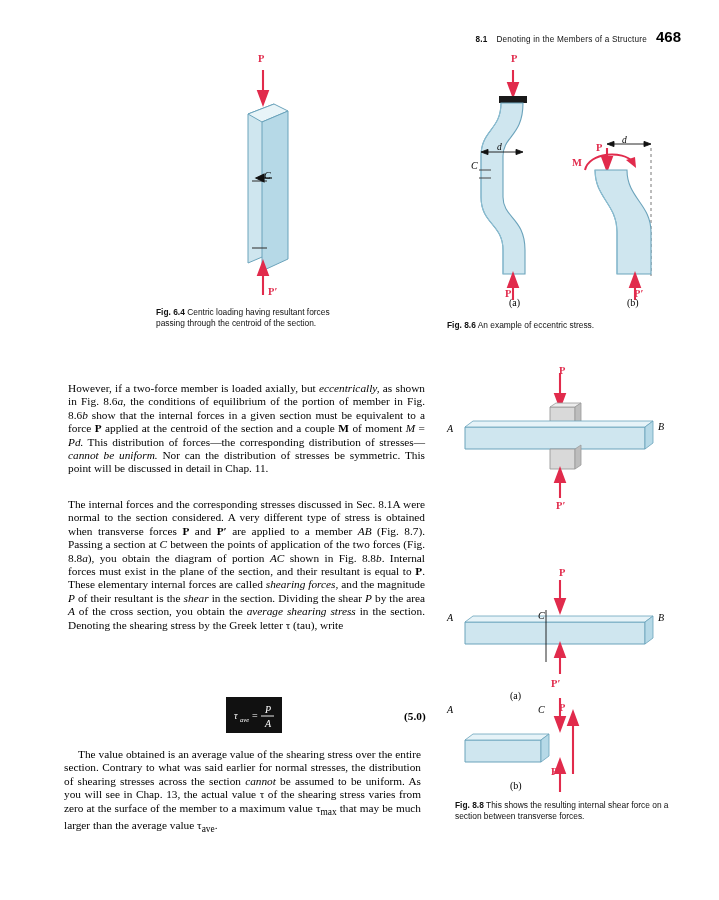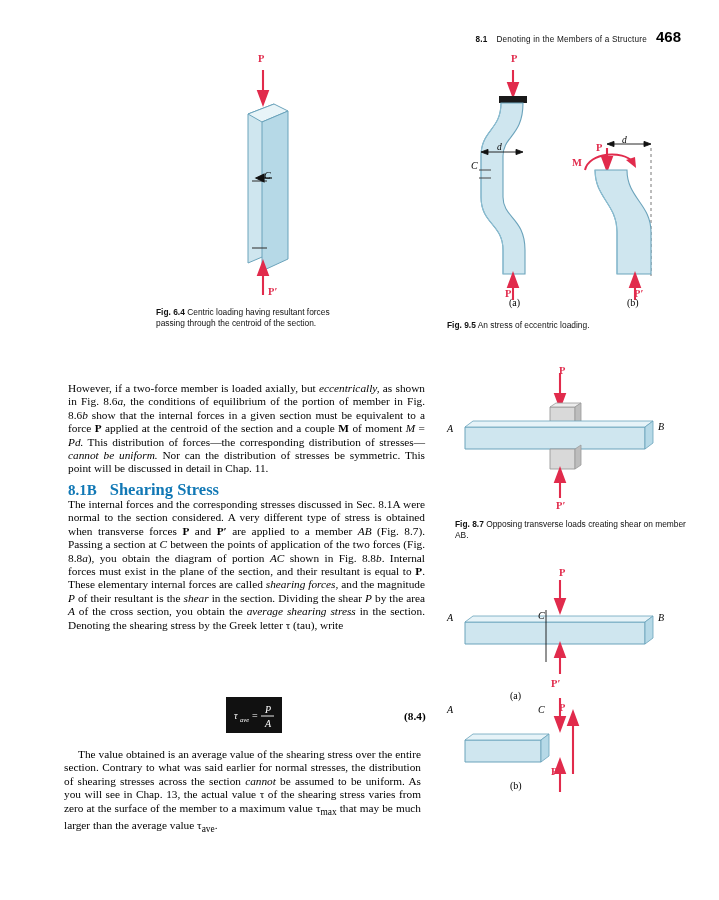--- a/index.html
+++ b/index.html
@@ -234,49 +234,45 @@
   <div class="lbl-b" style="left:596px; top:142px;">P</div>
   <div class="lbl-b" style="left:572px; top:157px;">M</div>
   <div class="lbl-b" style="left:634px; top:288px;">P′</div>
   <div class="lbl" style="left:471px; top:160px;">C</div>
   <div class="lbl-sub" style="left:497px; top:142px;">d</div>
   <div class="lbl-sub" style="left:622px; top:135px;">d</div>
   <div class="lbl" style="left:509px; top:297px; font-style:normal;">(a)</div>
   <div class="lbl" style="left:627px; top:297px; font-style:normal;">(b)</div>
 
   <div class="cap" style="left:447px; top:320px; width:245px;">
-    <span class="lead">Fig. 9.5</span>
-    <span>An stress of eccentric loading.</span>
+    <span class="lead">Fig. 8.6</span>
+    <span>An example of eccentric stress.</span>
   </div>
 
   <div class="bodytext" style="left:68px; top:382px; width:373px;">
     <p class="noindent">However, if a two-force member is loaded axially, but <i>eccentrically,</i> as shown in Fig. 8.6<i>a</i>, the conditions of equilibrium of the portion of member in Fig. 8.6<i>b</i> show that the internal forces in a given section must be equivalent to a force <b>P</b> applied at the centroid of the section and a couple <b>M</b> of moment <i>M</i> = <i>Pd.</i> This distribution of forces—the corresponding distribution of stresses—<i>cannot be uniform.</i> Nor can the distribution of stresses be symmetric. This point will be discussed in detail in Chap. 11.</p>
   </div>
 
-  <div class="sec-head" style="left:68px; top:480px;">
-    <span class="num">8.1B</span>
-    <span class="title">Shearing Stress</span>
-  </div>
 
   <div class="bodytext" style="left:68px; top:498px; width:373px;">
     <p class="noindent">The internal forces and the corresponding stresses discussed in Sec. 8.1A were normal to the section considered. A very different type of stress is obtained when transverse forces <b>P</b> and <b>P′</b> are applied to a member <i>AB</i> (Fig. 8.7). Passing a section at <i>C</i> between the points of application of the two forces (Fig. 8.8<i>a</i>), you obtain the diagram of portion <i>AC</i> shown in Fig. 8.8<i>b</i>. Internal forces must exist in the plane of the section, and their resultant is equal to <b>P</b>. These elementary internal forces are called <i>shearing forces,</i> and the magnitude <i>P</i> of their resultant is the <i>shear</i> in the section. Dividing the shear <i>P</i> by the area <i>A</i> of the cross section, you obtain the <i>average shearing stress</i> in the section. Denoting the shearing stress by the Greek letter τ (tau), write</p>
   </div>
 
   <div class="eqbox" style="left:226px; top:697px;">
     <svg width="56" height="36" viewBox="0 0 56 36">
       <rect x="0" y="0" width="56" height="36" fill="#111"></rect>
       <text x="8" y="22" fill="#ffffff" font-family="Liberation Serif, serif" font-size="10" font-style="italic">τ</text>
       <text x="14" y="25" fill="#ffffff" font-family="Liberation Serif, serif" font-size="6.5" font-style="italic">ave</text>
       <text x="26" y="22" fill="#ffffff" font-family="Liberation Serif, serif" font-size="10">=</text>
       <text x="39" y="16" fill="#ffffff" font-family="Liberation Serif, serif" font-size="10" font-style="italic">P</text>
       <line x1="35" y1="19" x2="48" y2="19" stroke="#ffffff" stroke-width="0.9"></line>
       <text x="39" y="30" fill="#ffffff" font-family="Liberation Serif, serif" font-size="10" font-style="italic">A</text>
     </svg>
   </div>
-  <div class="eqnum" style="left:404px; top:710px;">(8.4)</div>
+  <div class="eqnum" style="left:404px; top:710px;">(5.0)</div>
 
   <div class="bodytext" style="left:64px; top:748px; width:373px;">
     <p>The value obtained is an average value of the shearing stress over the entire section. Contrary to what was said earlier for normal stresses, the distribution of shearing stresses across the section <i>cannot</i> be assumed to be uniform. As you will see in Chap. 13, the actual value τ of the shearing stress varies from zero at the surface of the member to a maximum value τ<sub>max</sub> that may be much larger than the average value τ<sub>ave</sub>.</p>
   </div>
 
   <div class="figsvg" style="left:455px; top:365px;">
     <svg width="225" height="145" viewBox="0 0 225 145">
 
       <g stroke="#e12b4c" stroke-width="2.1" fill="#e12b4c">
         <line x1="105" y1="8" x2="105" y2="34"></line>
@@ -298,24 +294,20 @@
         <line x1="105" y1="133" x2="105" y2="112"></line>
         <polygon points="105,104 100.2,117 109.8,117"></polygon>
       </g>
     </svg>
   </div>
   <div class="lbl-b" style="left:559px; top:365px;">P</div>
   <div class="lbl-b" style="left:556px; top:500px;">P′</div>
   <div class="lbl" style="left:447px; top:423px;">A</div>
   <div class="lbl" style="left:658px; top:421px;">B</div>
 
-  <div class="cap" style="left:455px; top:519px; width:235px;">
-    <span class="lead">Fig. 8.7</span>
-    <span>Opposing transverse loads creating shear on member AB.</span>
-  </div>
 
   <div class="figsvg" style="left:455px; top:570px;">
     <svg width="225" height="225" viewBox="0 0 225 225">
 
       <g stroke="#e12b4c" stroke-width="2.1" fill="#e12b4c">
         <line x1="105" y1="10" x2="105" y2="34"></line>
         <polygon points="105,42 100.2,29 109.8,29"></polygon>
       </g>
 
       <polygon points="10,52 190,52 190,74 10,74" fill="#cfe6ef" stroke="#6ba3bb" stroke-width="1"></polygon>
@@ -355,14 +347,18 @@
   <div class="lbl" style="left:658px; top:612px;">B</div>
   <div class="lbl" style="left:538px; top:610px;">C</div>
   <div class="lbl" style="left:510px; top:690px; font-style:normal;">(a)</div>
 
   <div class="lbl" style="left:447px; top:704px;">A</div>
   <div class="lbl" style="left:538px; top:704px;">C</div>
   <div class="lbl-b" style="left:559px; top:702px;">P</div>
   <div class="lbl-b" style="left:551px; top:766px;">P′</div>
   <div class="lbl" style="left:510px; top:780px; font-style:normal;">(b)</div>
 
+  <div class="cap" style="left:455px; top:800px; width:235px;">
+    <span class="lead">Fig. 8.8</span>
+    <span>This shows the resulting internal shear force on a section between transverse forces.</span>
+  </div>
 
 </div>
 
 </body></html>

